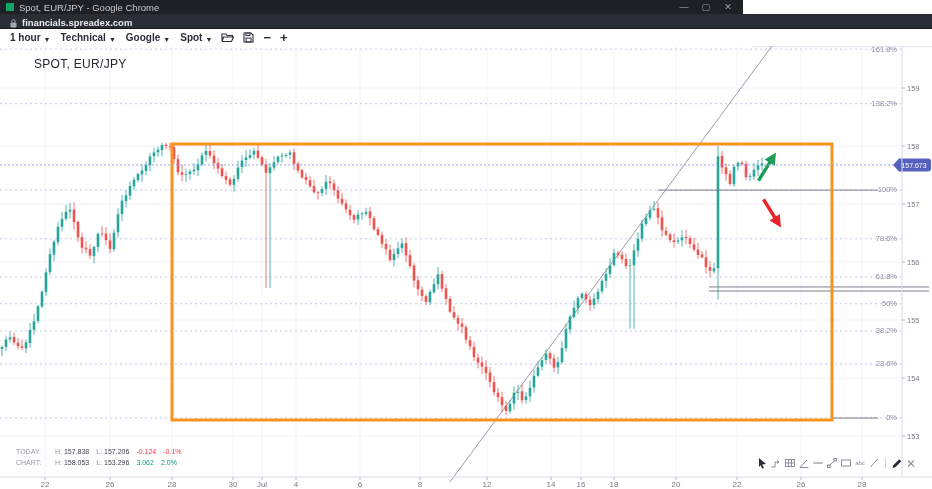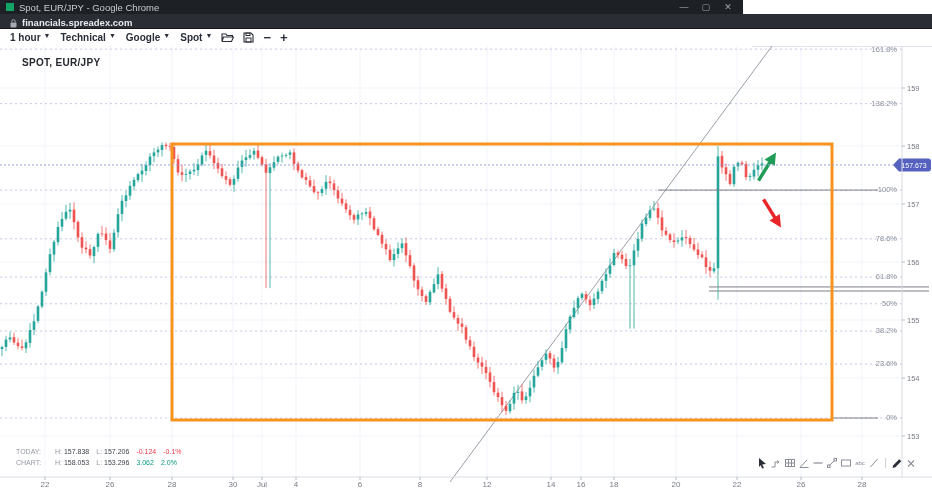--- a/index.html
+++ b/index.html
@@ -14,27 +14,27 @@
   .win-controls span{width:22px;text-align:center;color:#9ba0a6;font-size:9px;cursor:default;}
   .urlbar{position:absolute;left:0;top:14px;width:932px;height:14px;background:#2a2e34;
           border-bottom:1px solid #15171b;display:flex;align-items:flex-end;font-size:9.5px;}
   .lock{margin:0 5px 0 10px;flex:0 0 auto;}
   .url-domain{color:#e8eaed;font-weight:700;}
   .url-path{color:#9aa0a6;white-space:nowrap;overflow:hidden;}
   
   .toolbar{position:absolute;left:0;top:29px;width:932px;height:17px;background:#fff;
            border-bottom:1px solid #e0e3eb;display:flex;align-items:center;
            font-size:10px;font-weight:700;color:#2a2e39;}
-  .tb-btn{margin-left:10px;cursor:pointer;display:flex;align-items:flex-start;gap:3px;}
+  .tb-btn{margin-left:10px;cursor:pointer;display:flex;align-items:flex-end;gap:3px;}
   .caret{font-size:7px;color:#2a2e39;}
   .tb-icon{margin-left:9px;cursor:pointer;display:flex;align-items:center;}
   .tb-sign{margin-left:9px;cursor:pointer;font-size:13px;font-weight:700;line-height:10px;}
   
   .chart-wrap{position:absolute;left:0;top:46px;width:752px;height:443px;background:#fff;}
-  .symbol-label{position:absolute;left:22px;top:57px;font-size:10px;font-weight:700;
+  .symbol-label{position:absolute;left:34px;top:57px;font-size:12px;font-weight:400;
                 color:#24282f;letter-spacing:.3px;z-index:5;}
   svg text{font-family:"Liberation Sans",sans-serif;}
   
   .stats{position:absolute;left:16px;top:446px;font-size:7px;color:#9598a3;z-index:6;line-height:11px;}
   .stats .row{display:flex;gap:7px;}
   .stats .lbl{width:32px;}
   .stats .dark{color:#40444d;}
   .stats .pre{color:#9598a3;}
   .neg{color:#f23645;}
   .pos{color:#089981;}

